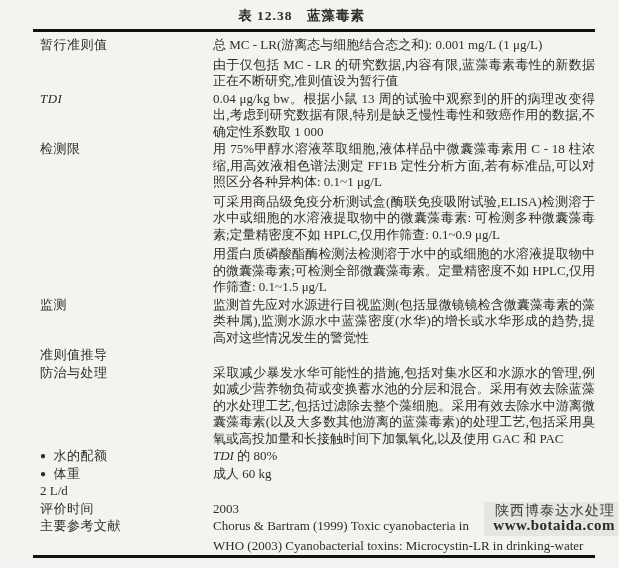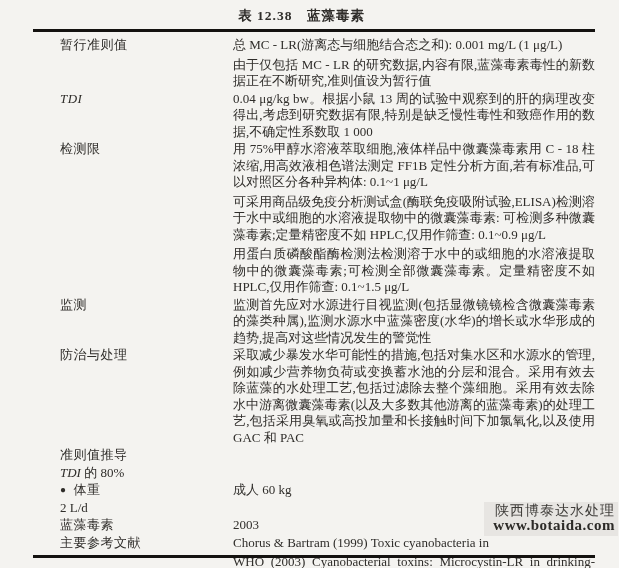--- a/index.html
+++ b/index.html
@@ -10,21 +10,21 @@
     font-family:"Liberation Serif","DejaVu Serif",serif;
   }
   .title {
     position:absolute; top:7px; left:0; right:16px;
     text-align:center; font-weight:bold; font-size:13.5px; letter-spacing:1px;
   }
   .rule { position:absolute; left:33px; width:562px; height:3px; background:#141210; }
   .rule-top { top:29px; }
   .rule-bottom { top:555px; }
   .tbl { position:absolute; top:37px; left:40px; width:555px; }
-  .row { display:flex; margin-bottom:1px;margin-left:20px; }
+  .row { display:flex; margin-bottom:1px; }
   .label {
     flex:none; width:173px; font-size:13px; line-height:16.5px;
     letter-spacing:0.5px; white-space:nowrap;
   }
   .cell { flex:1; font-size:13px; line-height:16.5px; text-align:justify; }
   .cell p { margin:0 0 3px 0; }
   .cell p:last-child { margin-bottom:0; }
   .italic { font-style:italic; }
   .bullet-dot { display:inline-block; margin-right:7px; font-size:10px; vertical-align:1px; }
   .watermark {
@@ -76,52 +76,53 @@
     </div>
 
     <div class="row">
       <div class="label">监测</div>
       <div class="cell">
         <p>监测首先应对水源进行目视监测(包括显微镜镜检含微囊藻毒素的藻类种属),监测水源水中蓝藻密度(水华)的增长或水华形成的趋势,提高对这些情况发生的警觉性</p>
       </div>
     </div>
 
     <div class="row">
+      <div class="label">准则值推导</div>
+      <div class="cell"></div>
+    </div>
+
+    <div class="row">
       <div class="label">防治与处理</div>
       <div class="cell">
         <p>采取减少暴发水华可能性的措施,包括对集水区和水源水的管理,例如减少营养物负荷或变换蓄水池的分层和混合。采用有效去除蓝藻的水处理工艺,包括过滤除去整个藻细胞。采用有效去除水中游离微囊藻毒素(以及大多数其他游离的蓝藻毒素)的处理工艺,包括采用臭氧或高投加量和长接触时间下加氯氧化,以及使用 GAC 和 PAC</p>
       </div>
     </div>
 
     <div class="row">
-      <div class="label">准则值推导</div>
-      <div class="cell"></div>
-    </div>
-
-    <div class="row">
+      <div class="label"><span class="bullet-dot">●</span><span>水的配额</span></div>
       <div class="cell">
         <p><span class="italic">TDI</span><span> 的 80%</span></p>
       </div>
     </div>
 
     <div class="row">
       <div class="label"><span class="bullet-dot">●</span><span>体重</span></div>
       <div class="cell">
         <p>成人 60 kg</p>
       </div>
     </div>
 
     <div class="row">
       <div class="cell">
         <p>2 L/d</p>
       </div>
     </div>
 
     <div class="row">
-      <div class="label">蓝藻毒素</div>
+      <div class="label">评价时间</div>
       <div class="cell">
         <p>2003</p>
       </div>
     </div>
 
     <div class="row">
       <div class="label">主要参考文献</div>
       <div class="cell">
         <p>Chorus &amp; Bartram (1999) Toxic cyanobacteria in</p>
         <p>WHO (2003) Cyanobacterial toxins: Microcystin-LR in drinking-water</p>

